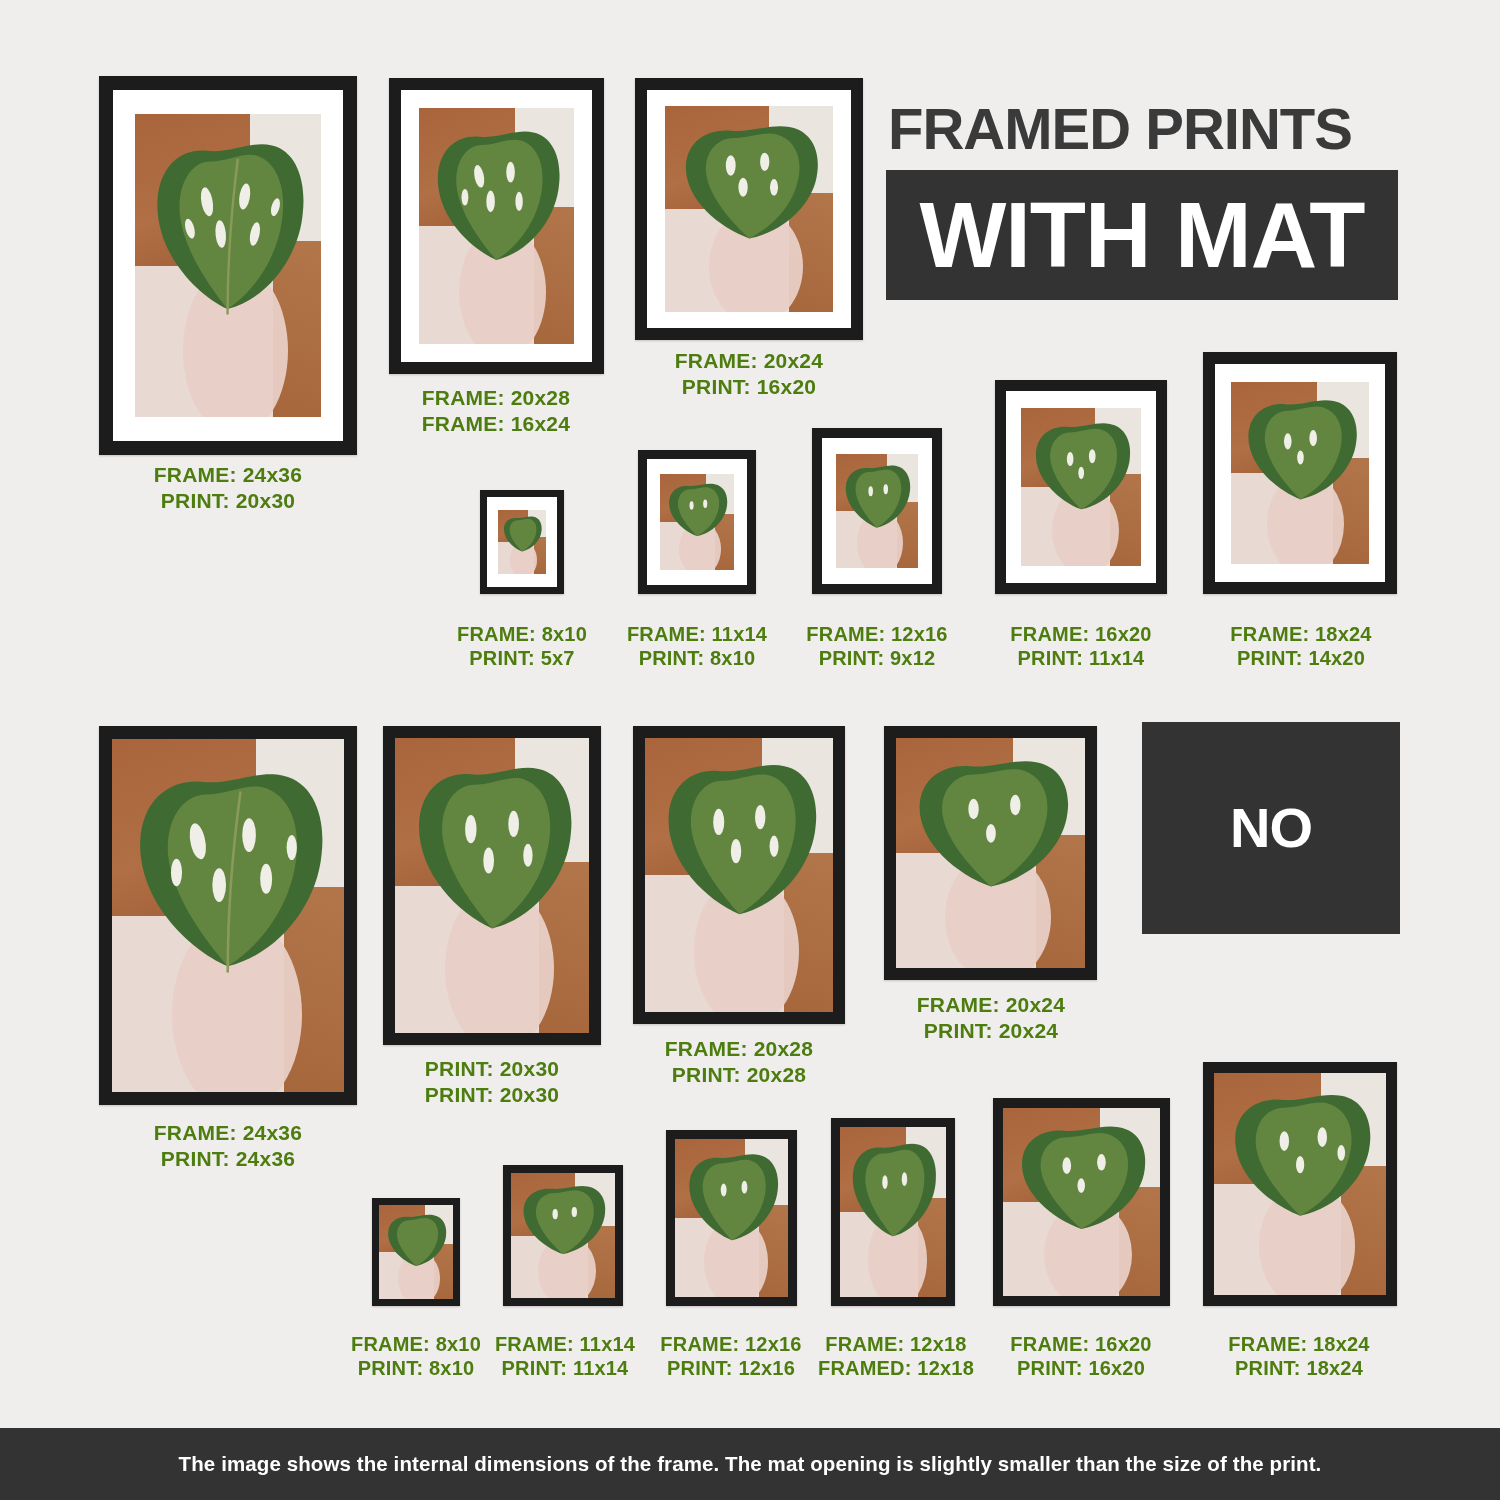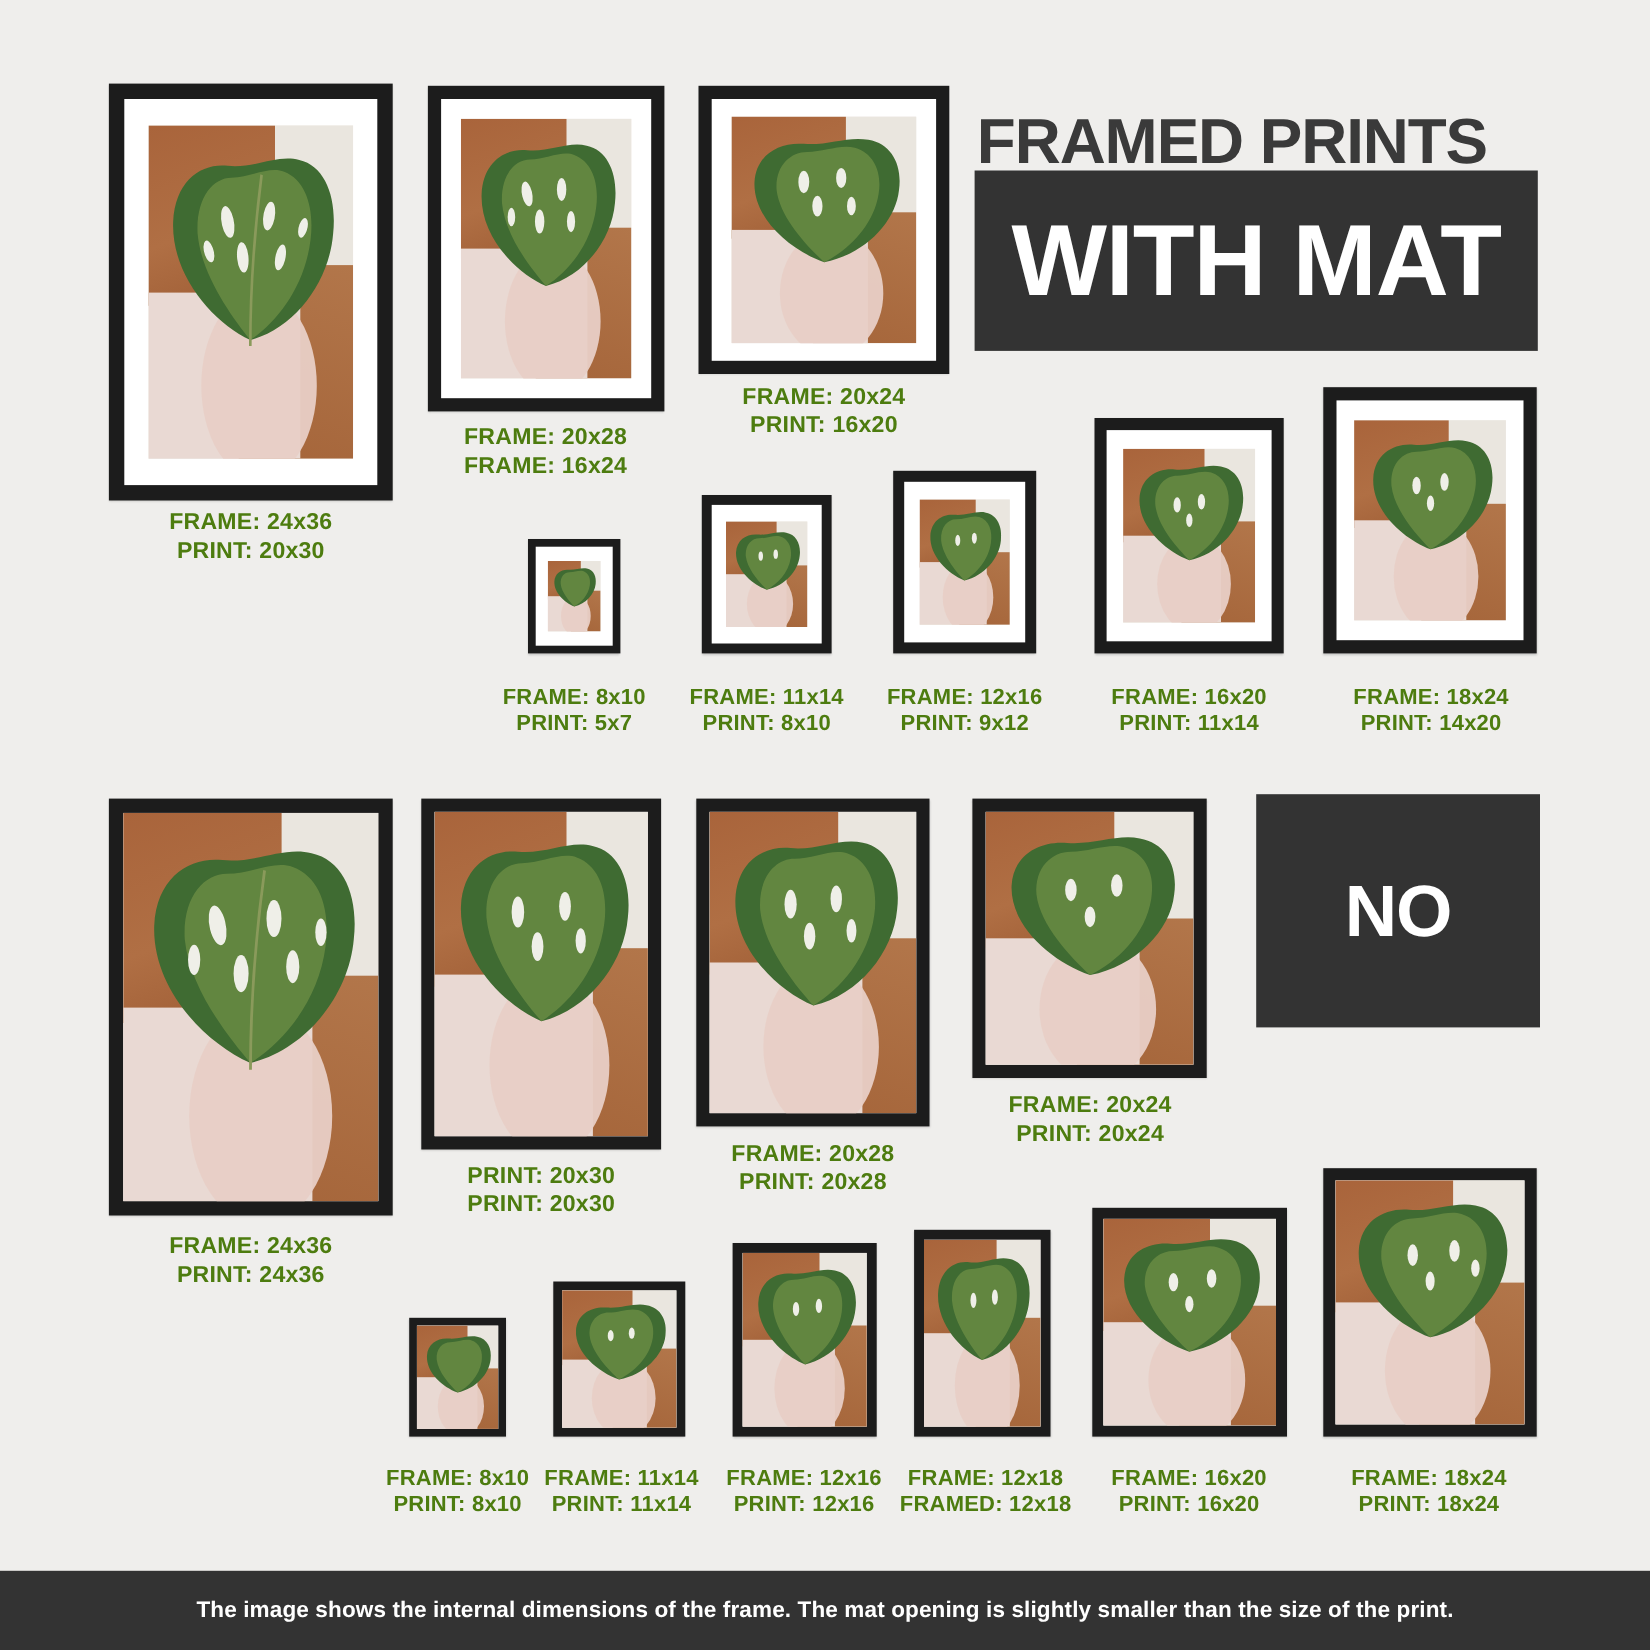--- a/index.html
+++ b/index.html
@@ -99,24 +99,24 @@
     letter-spacing:.1px;
   }
 </style>
 </head>
 <body>
 
 <div class="stage">
 
   <div class="head-line1" style="left:888px;top:68px;font-size:58px;margin-top:27px;">FRAMED PRINTS</div>
 
-  <div class="head-box" style="left:886px;top:155px;width:512px;height:164px;font-size:92px;">WITH MAT</div>
+  <div class="head-box" style="left:886px;top:170px;width:512px;height:130px;font-size:92px;">WITH MAT</div>
 
   <div class="head-box two-line" style="left:1142px;top:722px;width:258px;height:212px;">
-    <span style="font-size:66px;">NO</span>
+    <span style="font-size:56px;">NO</span>
   </div>
 
   <div class="frame" style="left:99px;top:76px;width:258px;height:379px;padding:14px;">
     <div class="mat" style="inset:14px;"></div>
     <div class="art" style="left:36px;top:38px;right:36px;bottom:38px;">
       <div class="sky"></div>
         <div class="brown-top"></div>
         <div class="brown-bottom"></div>
       <div class="pink"></div>
         <div class="circle"></div>

